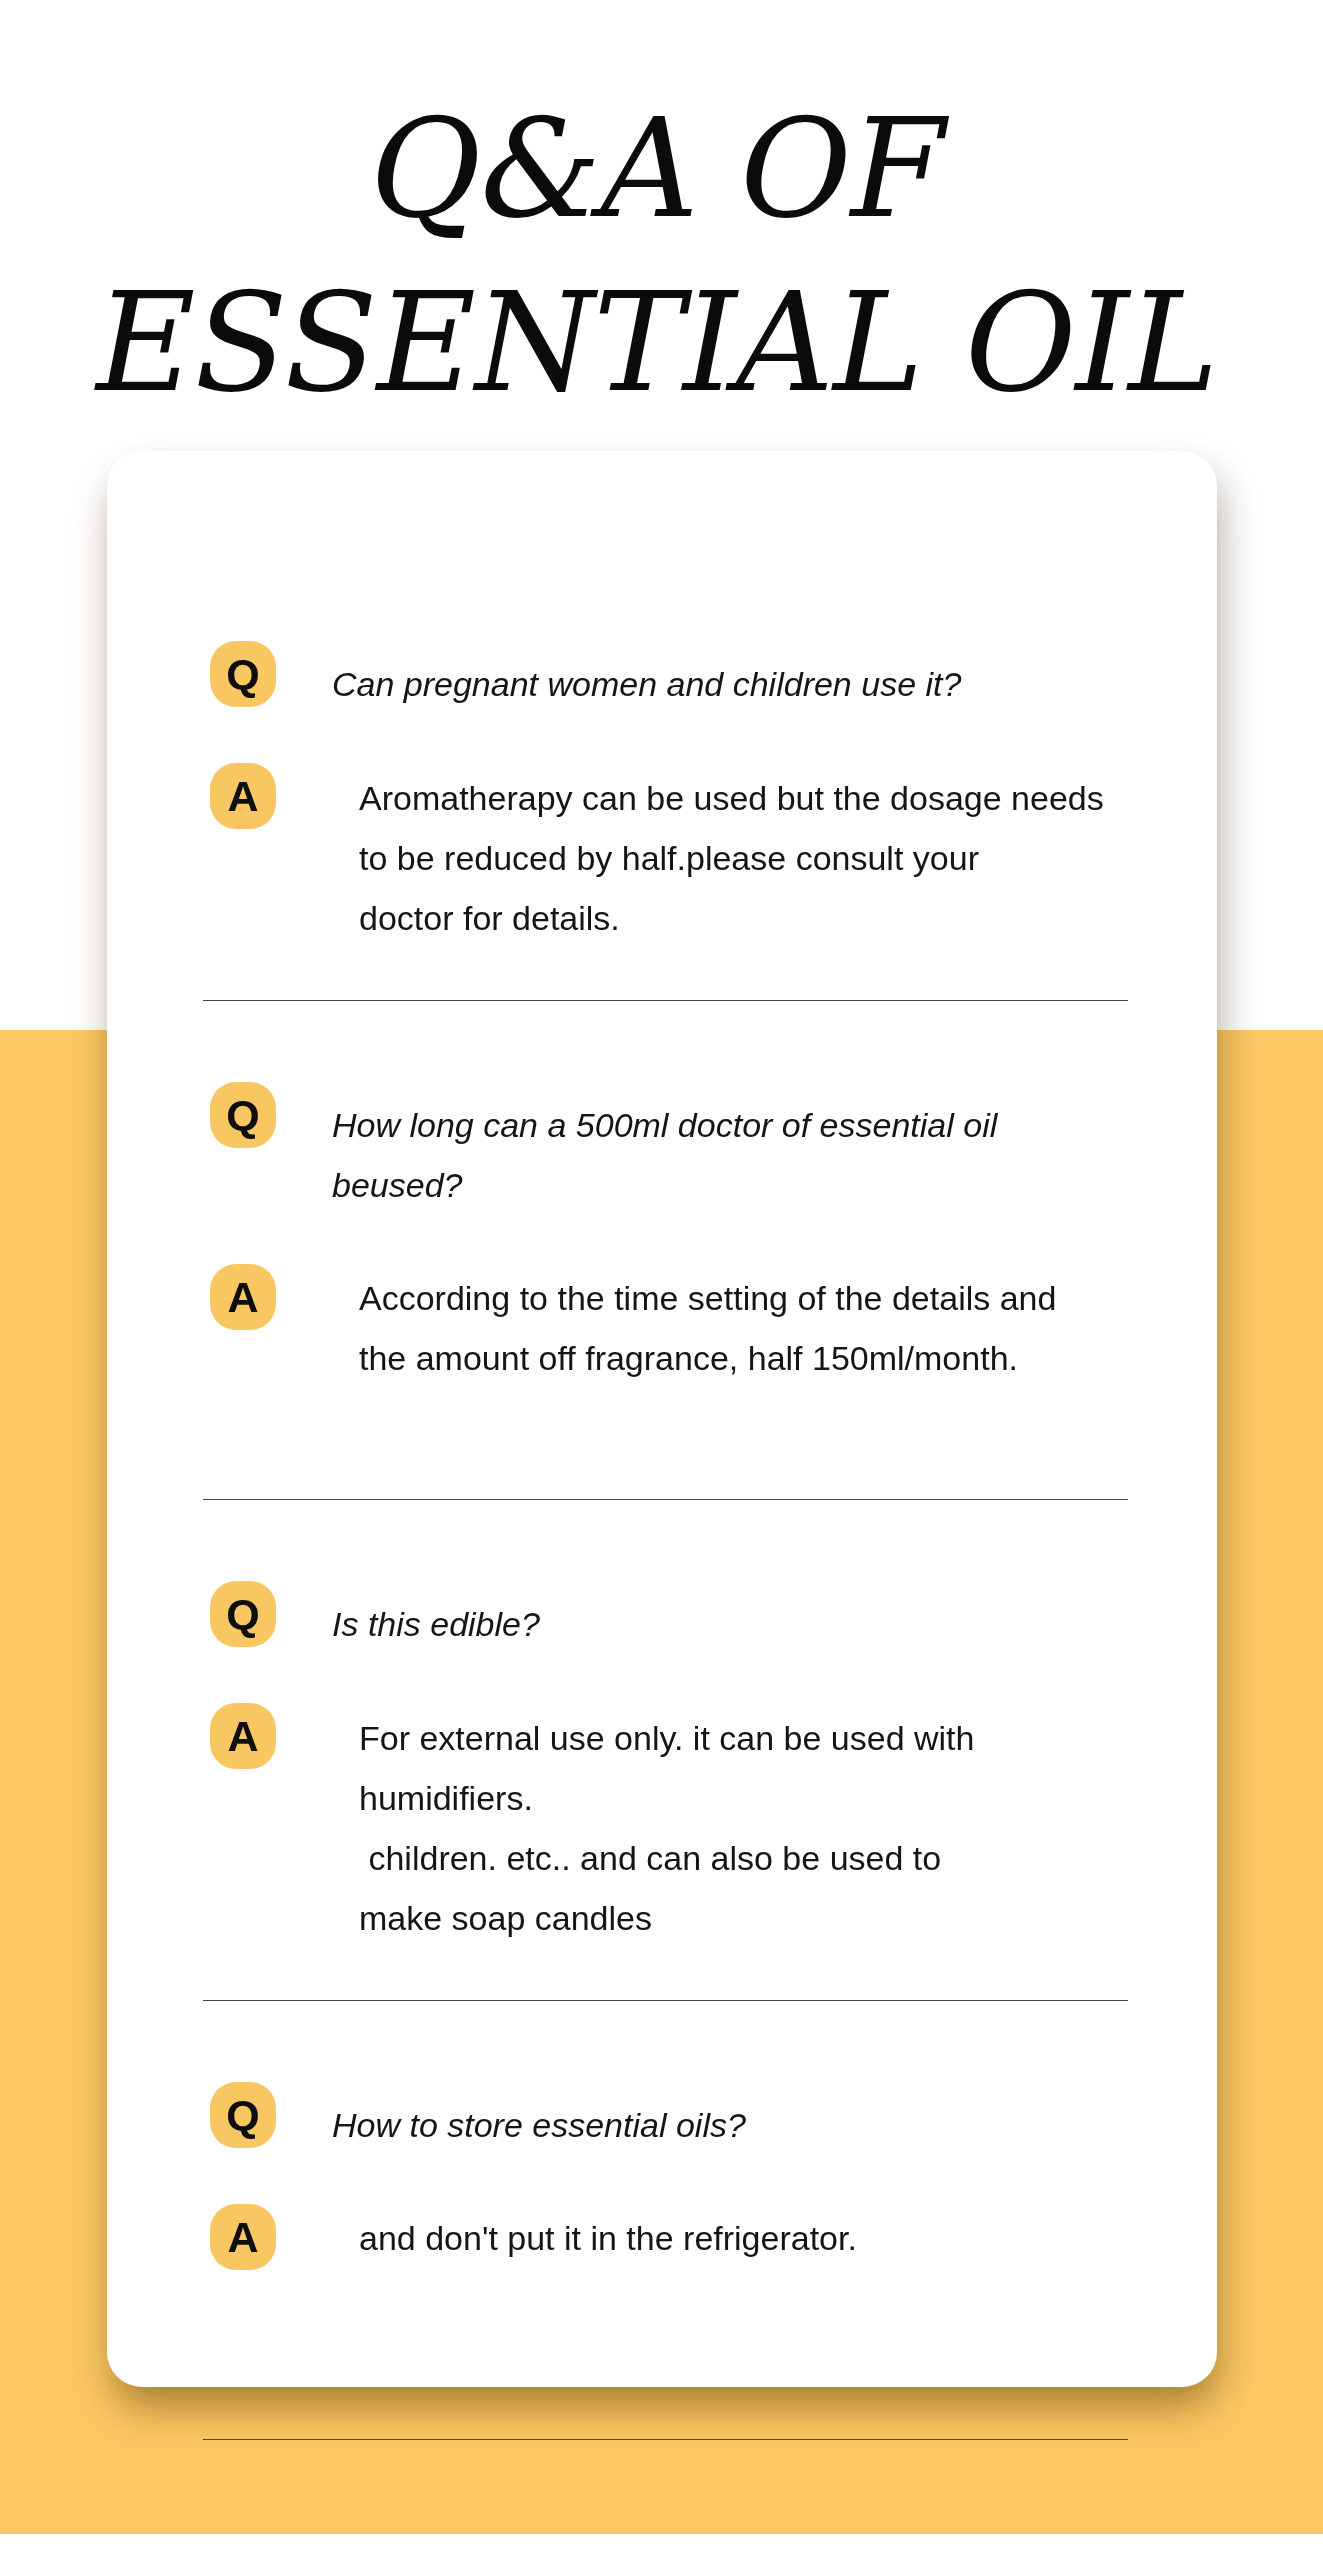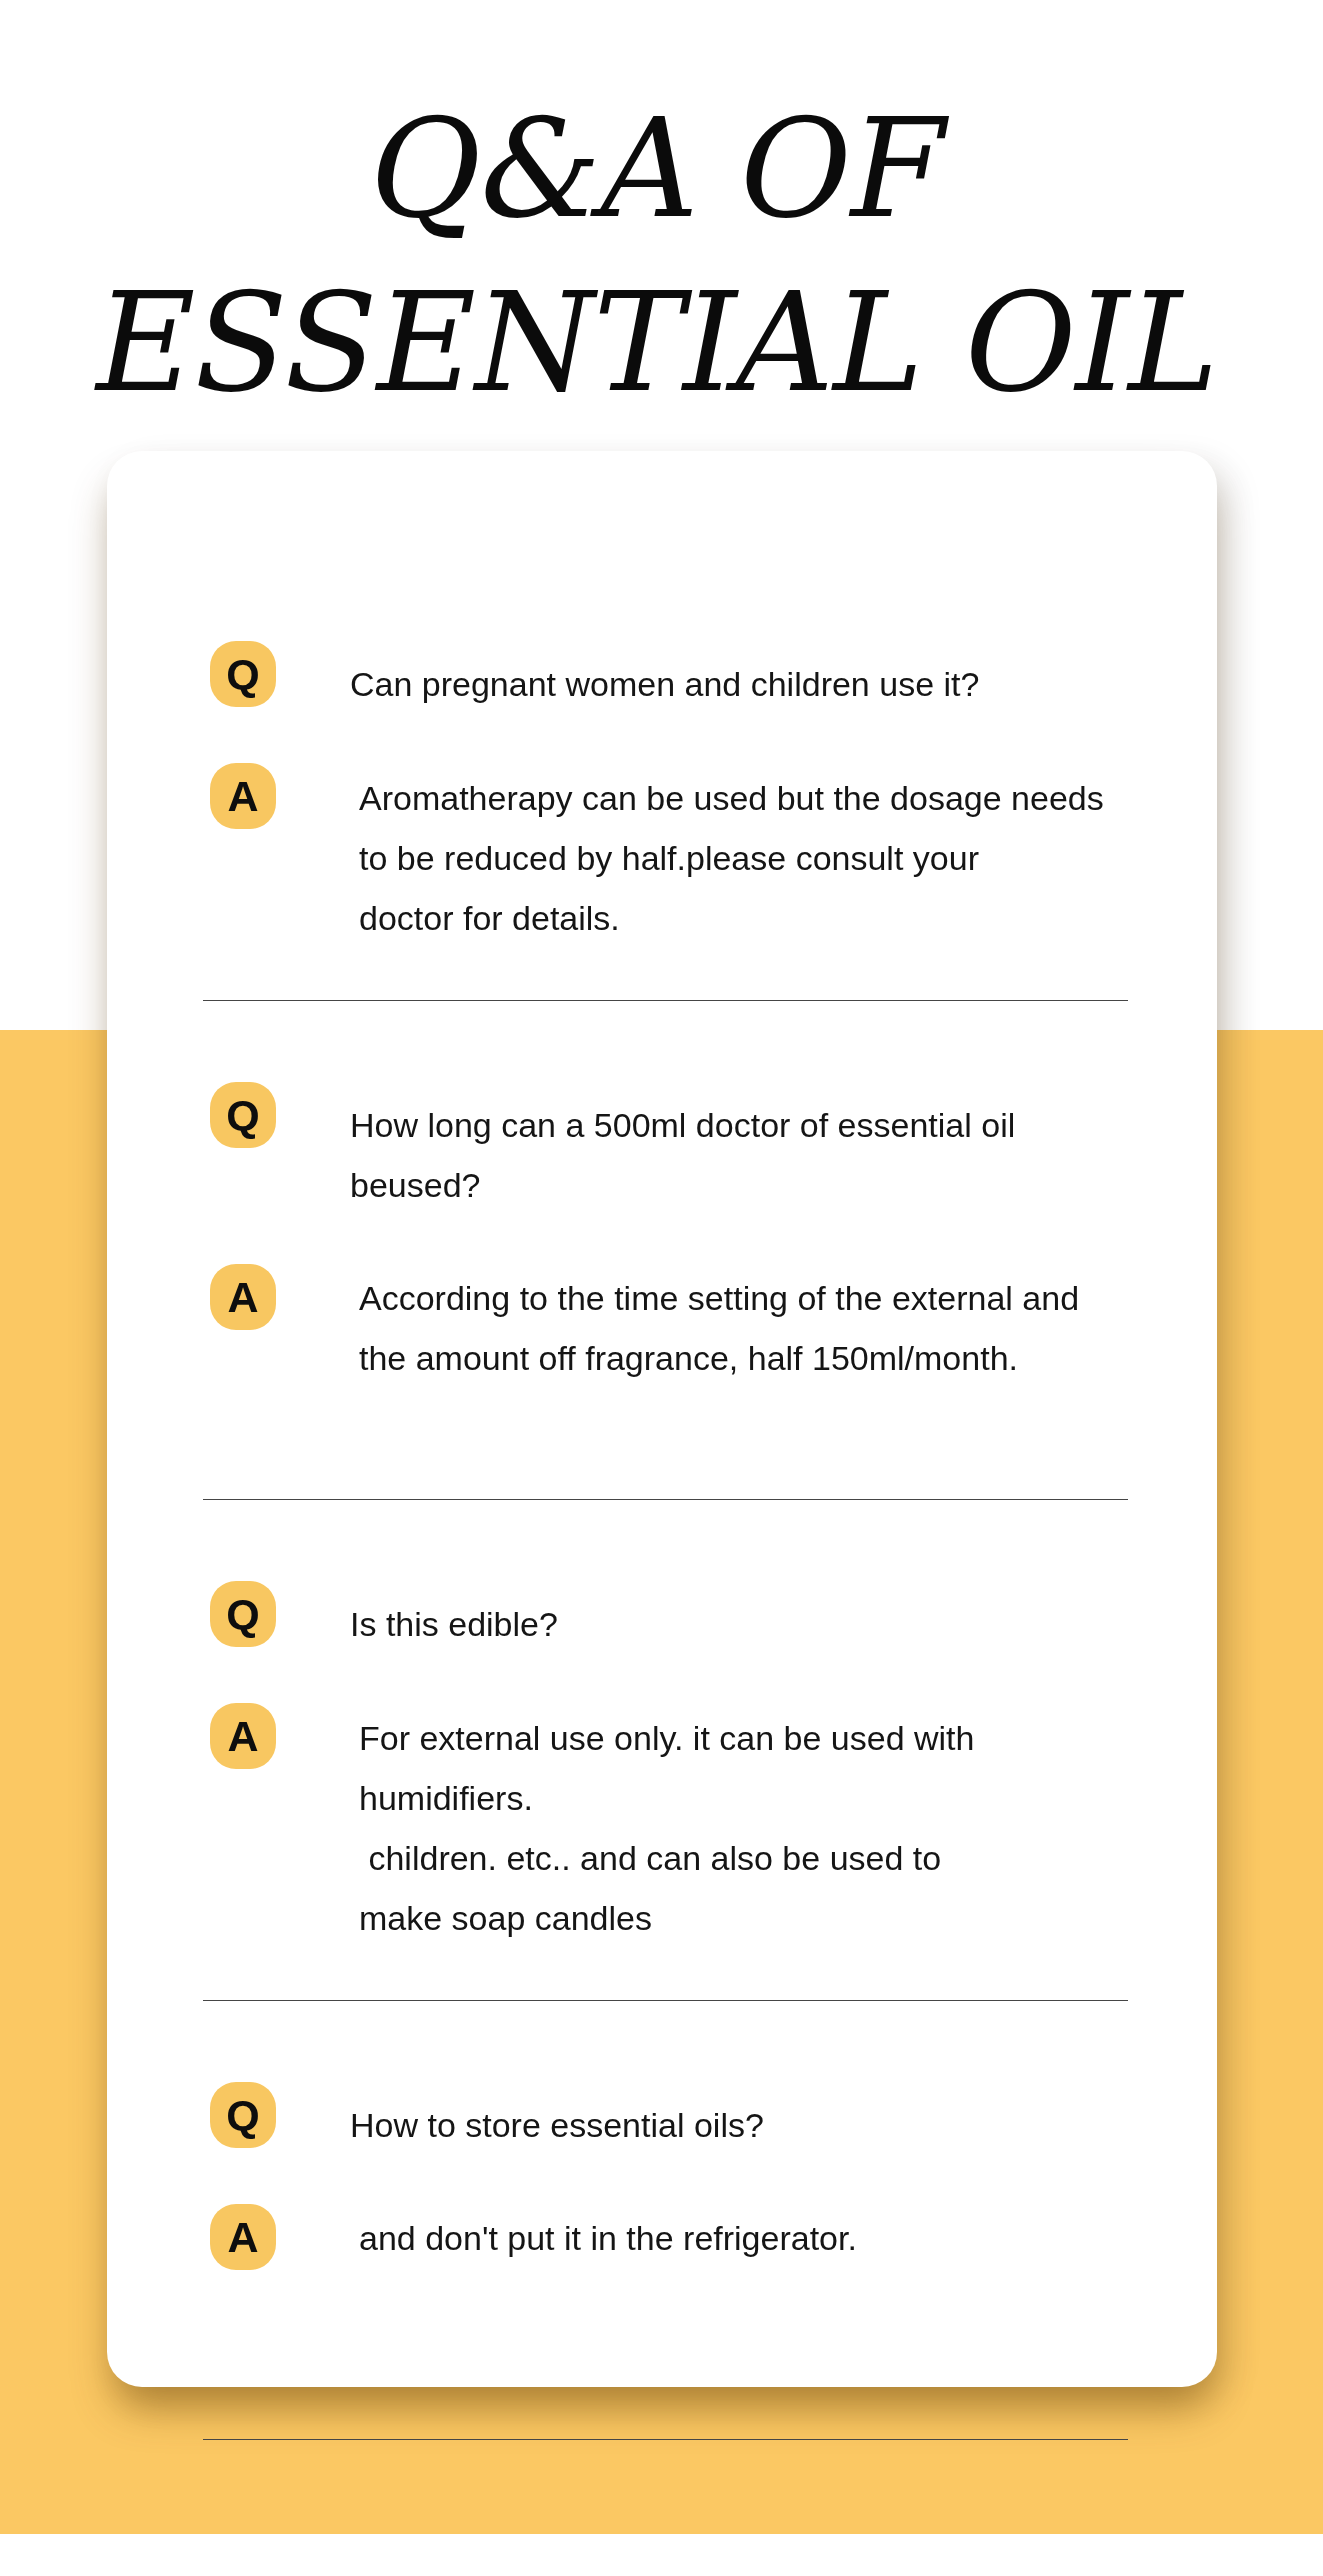--- a/index.html
+++ b/index.html
@@ -78,25 +78,26 @@
     font-size: 43px;
     line-height: 66px;
     text-align: center;
     margin-right: 56px;
     font-family: "Liberation Sans", sans-serif;
   }
 
   .question-row { margin-bottom: 49px; }
 
   .q-text {
-    margin: 13px 0 0 18px;
+    margin: 13px 0 0 0;
     font-size: 34px;
     line-height: 60px;
     color: var(--text-color);
     white-space: pre-wrap;
+    font-style: italic;
   }
 
   .a-text {
     margin-top: 4.6px;
     min-height: 179px;
     margin-left: 27px;
   }
   .a-line {
     font-size: 34px;
     line-height: 60px;
@@ -140,21 +141,21 @@
   </section>
 
   <section class="qa-section">
     <div class="qa-row question-row">
       <span class="badge">Q</span>
       <p class="q-text">How long can a 500ml doctor of essential oil beused?</p>
     </div>
     <div class="qa-row answer-row">
       <span class="badge">A</span>
       <div class="a-text">
-            <div class="a-line">According to the time setting of the external and</div>
+            <div class="a-line">According to the time setting of the details and</div>
             <div class="a-line">the amount off fragrance, half 150ml/month.</div>
           </div>
     </div>
     <hr class="divider">
   </section>
 
   <section class="qa-section">
     <div class="qa-row question-row">
       <span class="badge">Q</span>
       <p class="q-text">Is this edible?</p>

